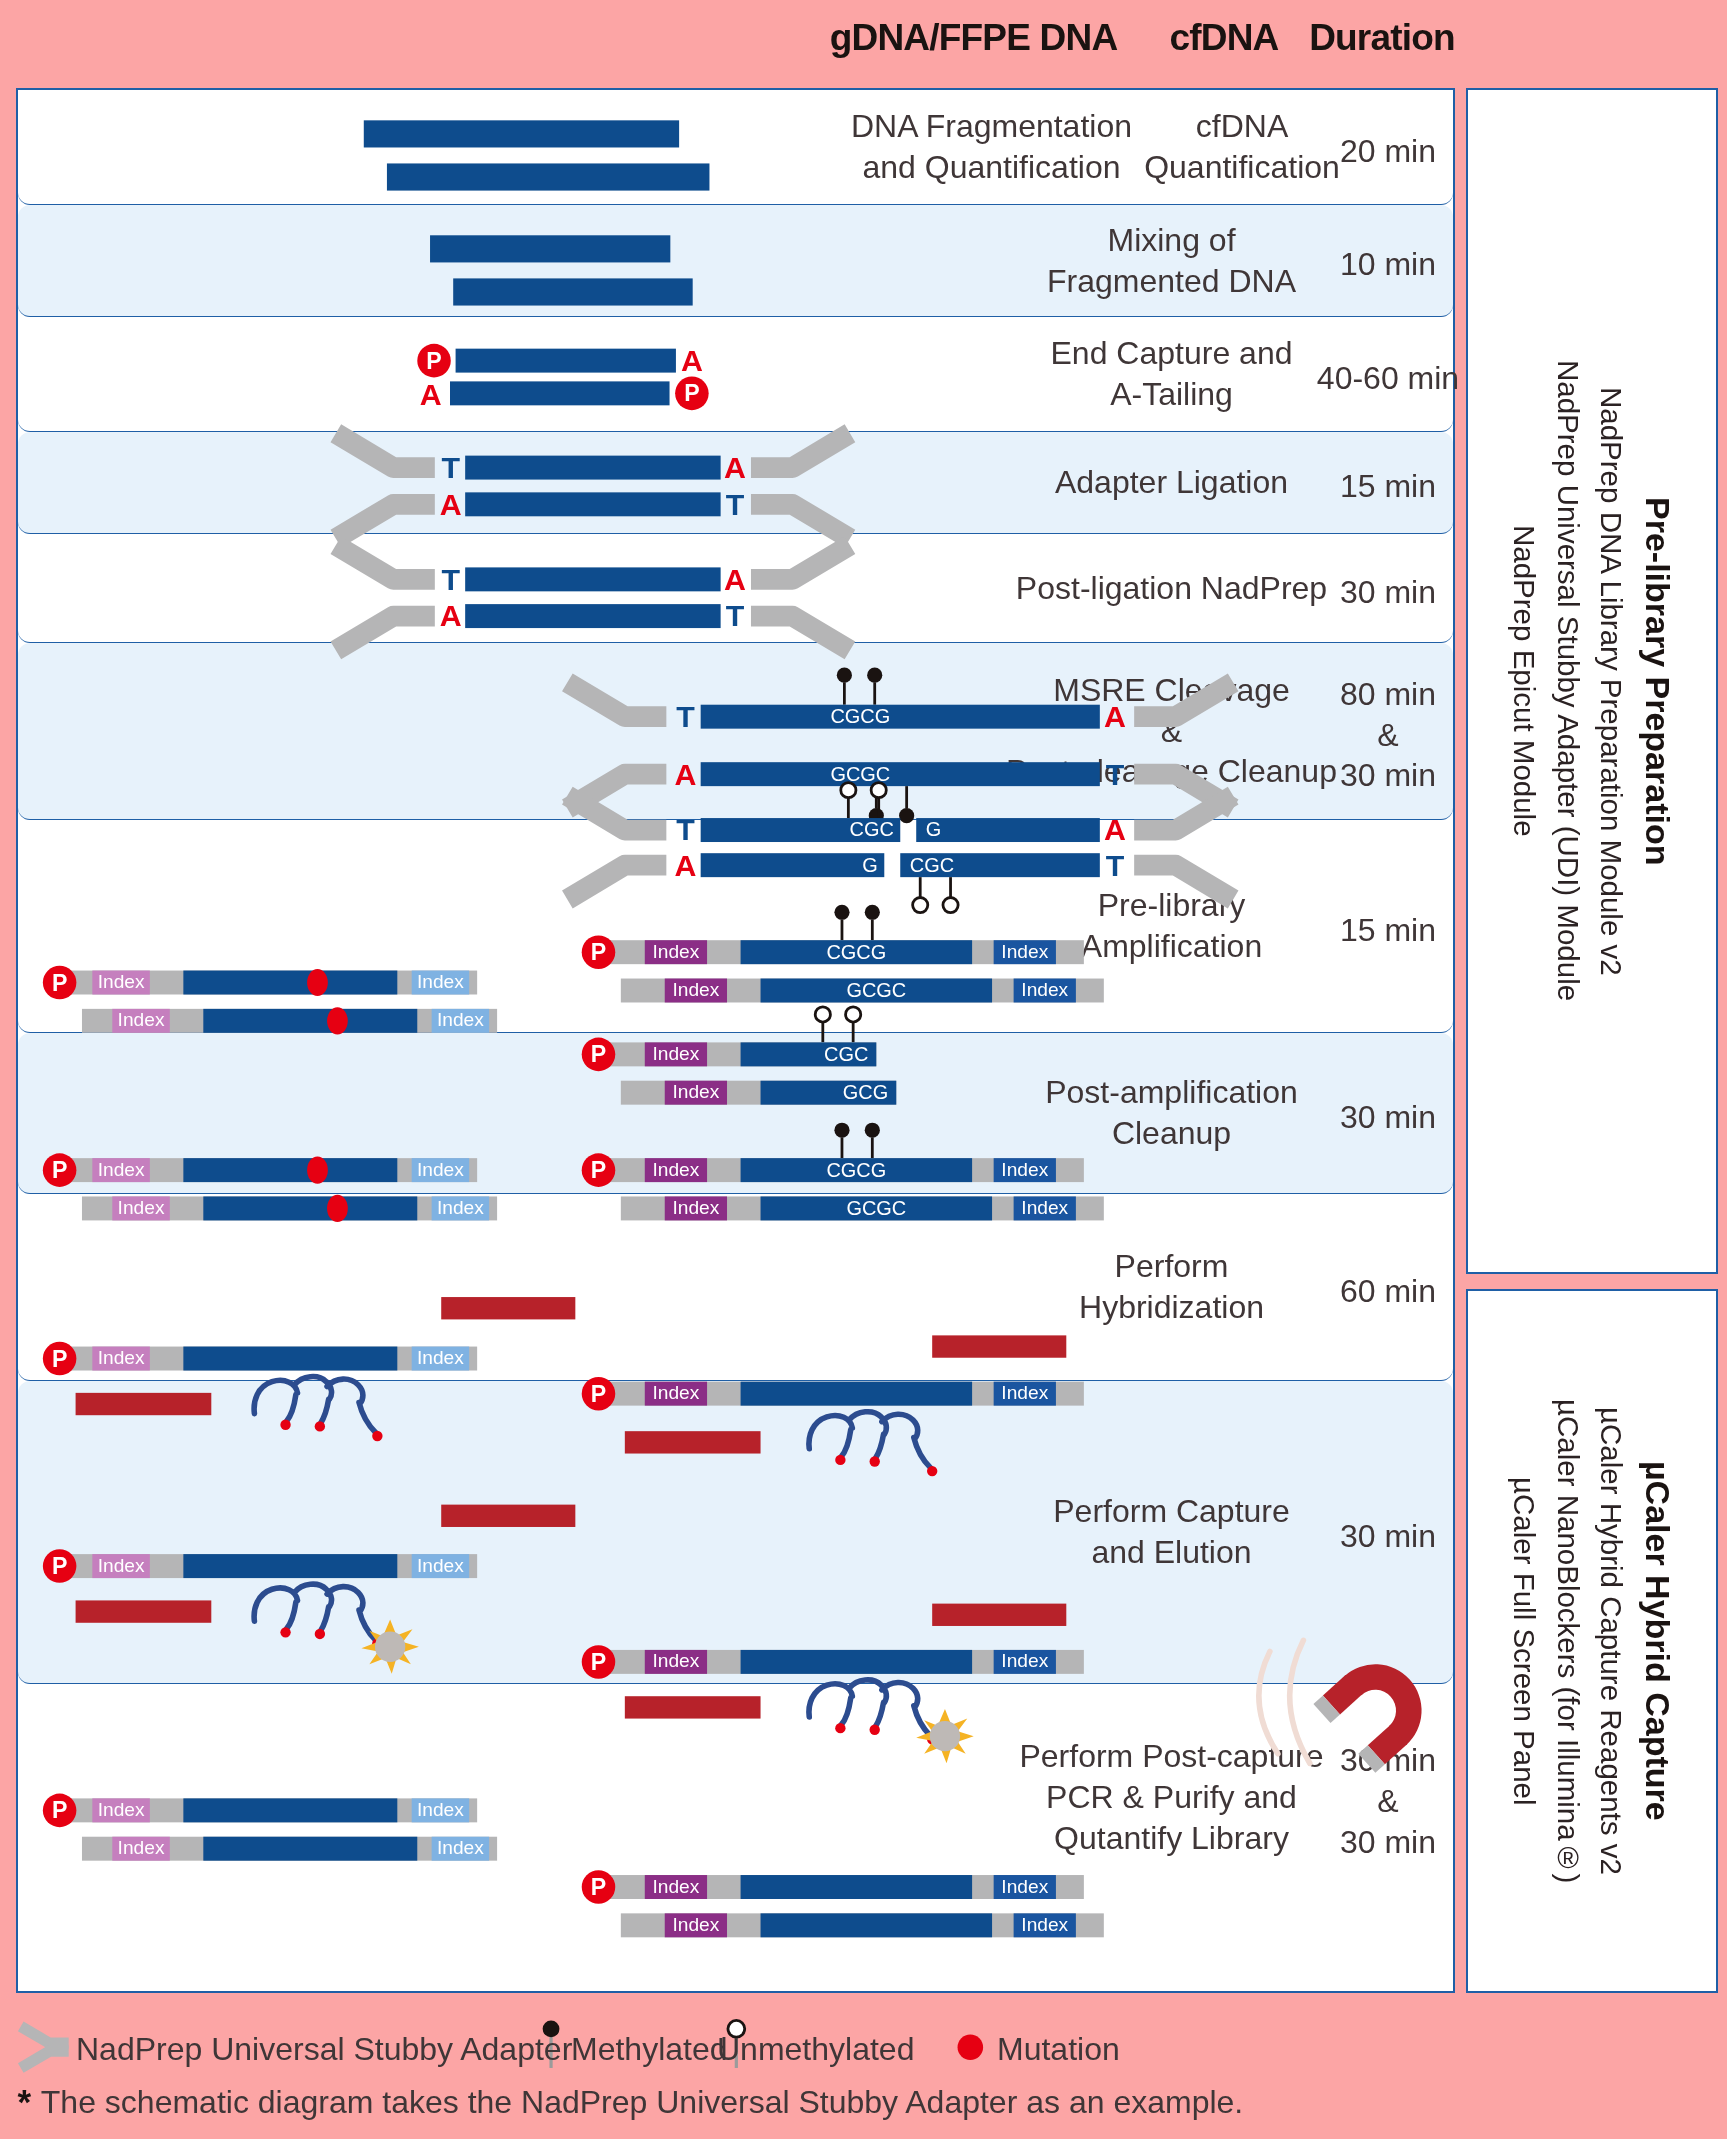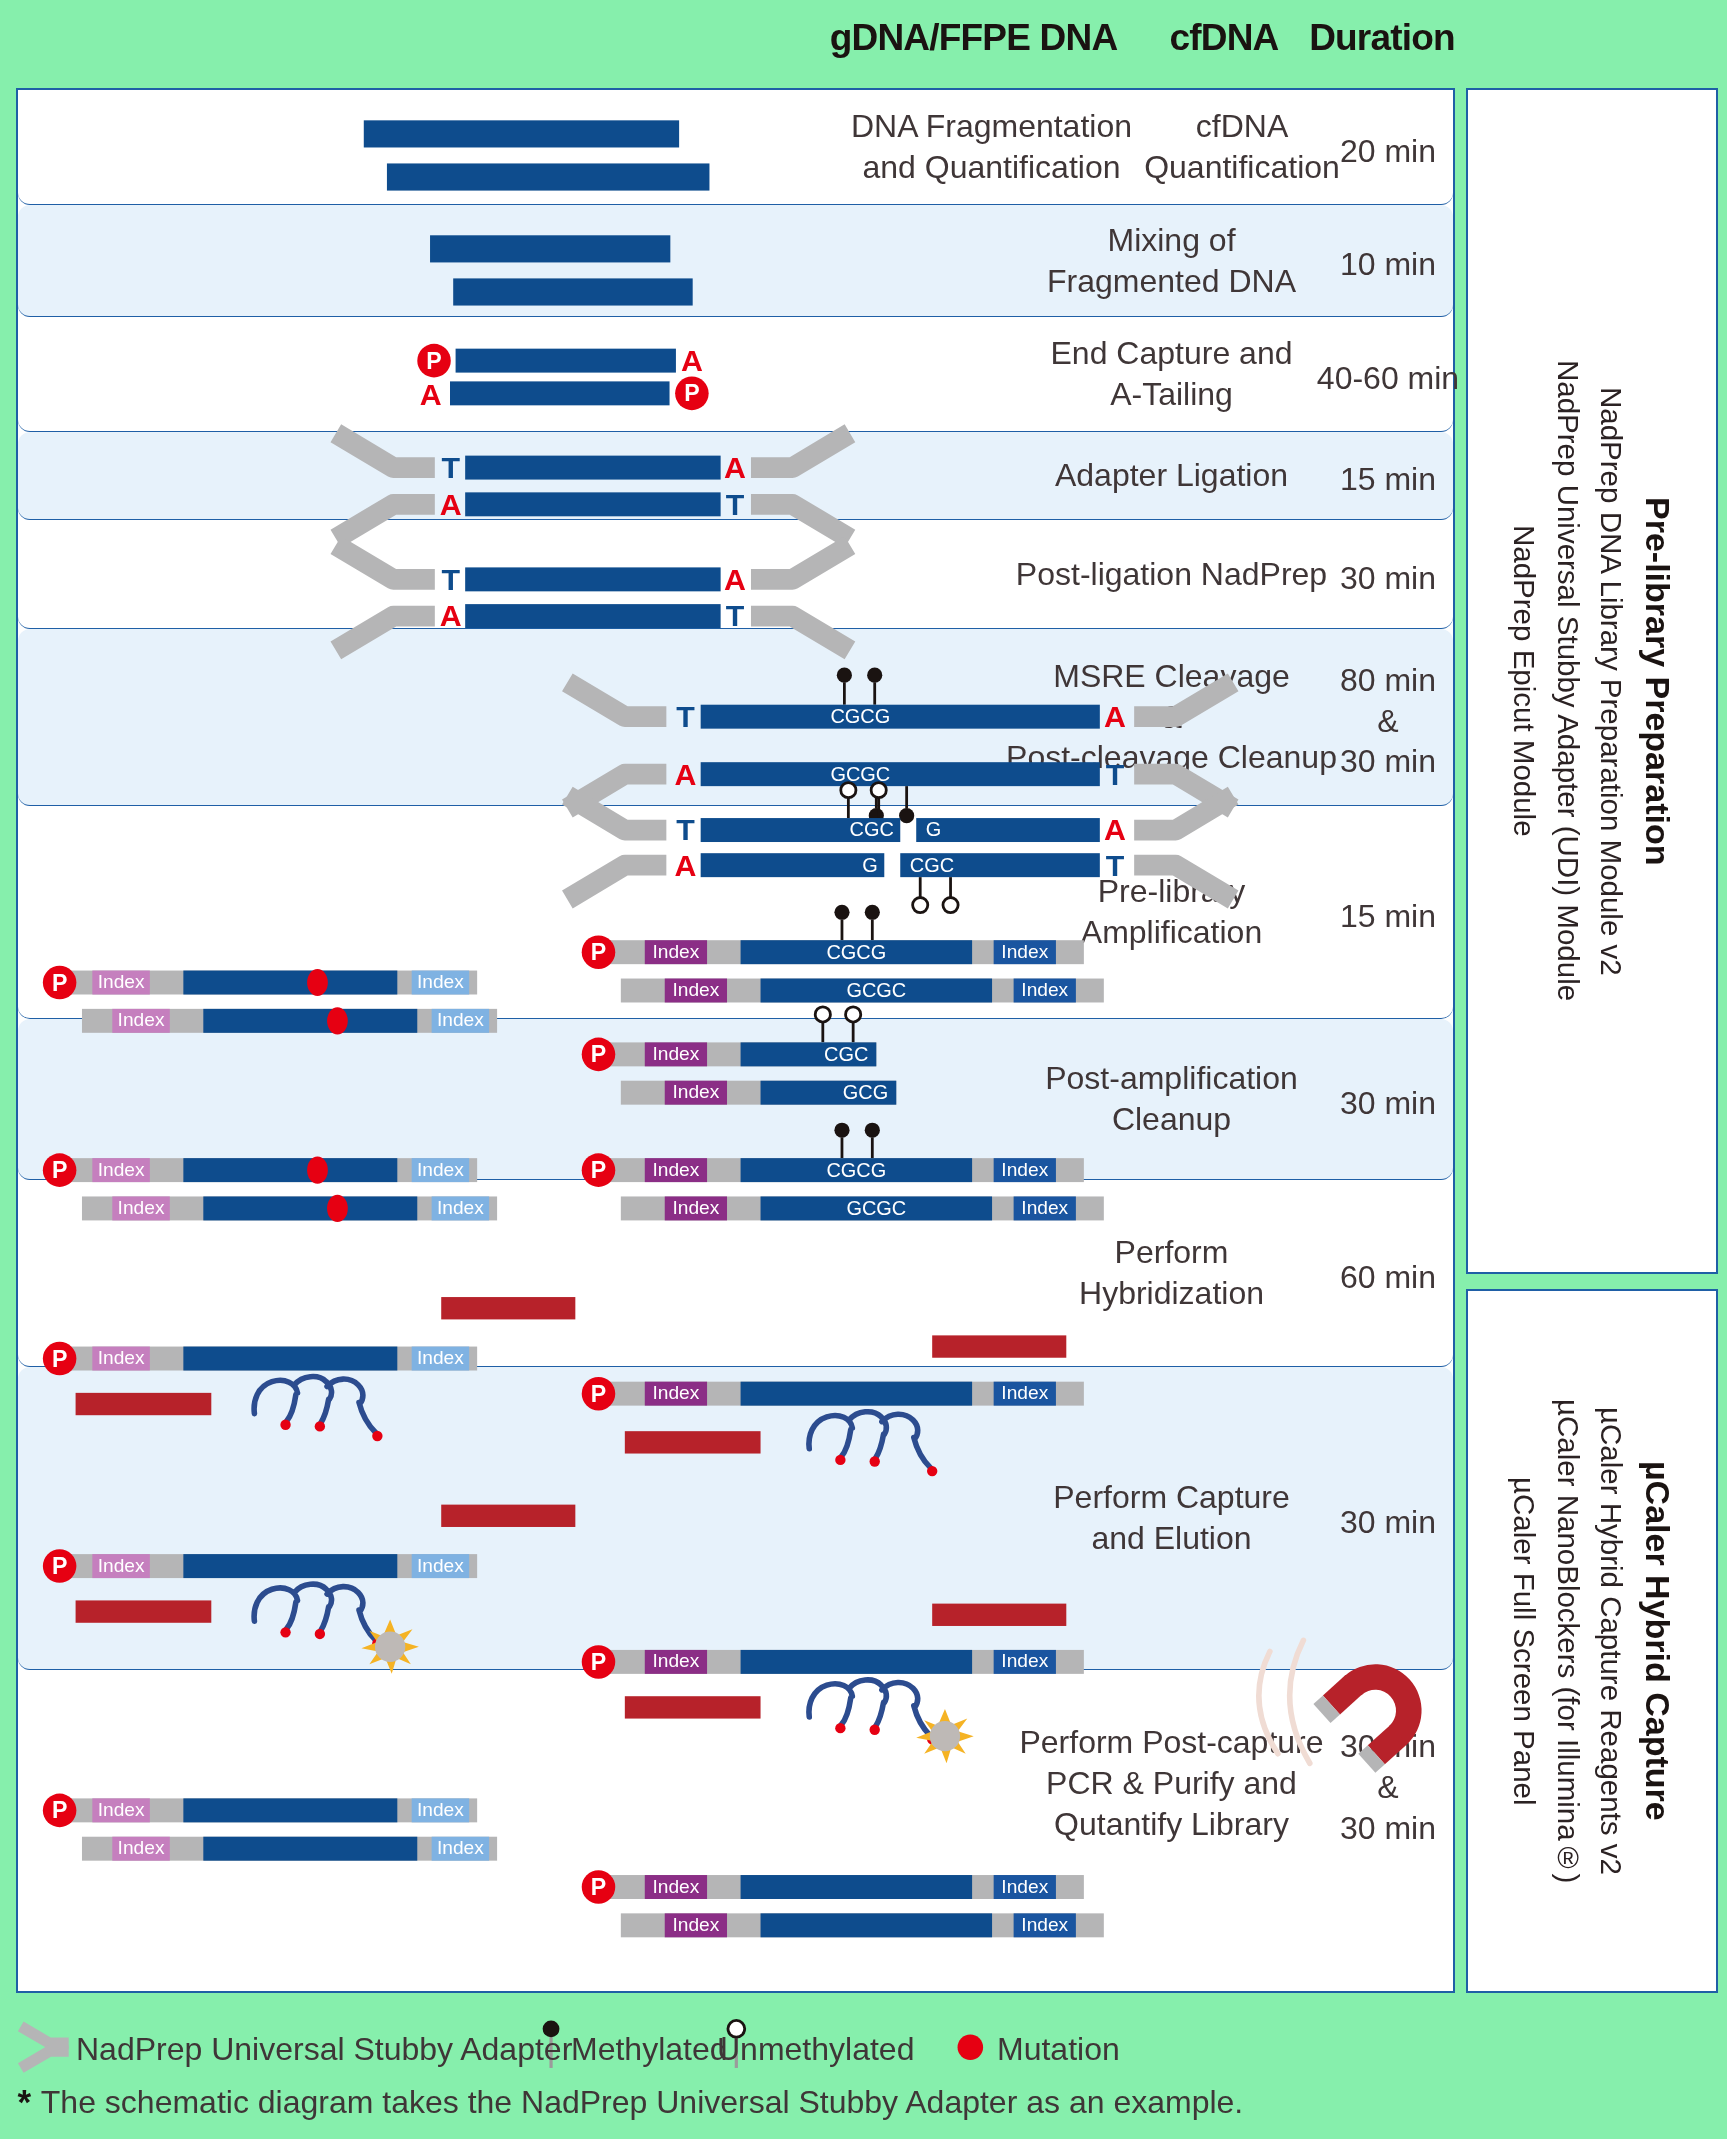--- a/index.html
+++ b/index.html
@@ -1,17 +1,17 @@
 <!DOCTYPE html>
 <html style="font-size:12.8px"><head>
 <meta charset="utf-8">
 <style>
   html,body{margin:0;padding:0;background:#ffffff;}
   body{font-family:"Liberation Sans",sans-serif;}
-  #canvas{position:relative;width:1728px;height:2140px;background:#86efac;overflow:hidden;}
+  #canvas{position:relative;width:1728px;height:2140px;background:#fca5a5;overflow:hidden;}
 
   .hdr{position:absolute;top:6.4px;height:64px;display:flex;align-items:center;justify-content:center;
        font-weight:700;font-size:37px;color:#1A1311;letter-spacing:-0.8px;}
 
   #main-table{position:absolute;left:16px;top:88px;width:1439px;height:1905px;
        border:2.4px solid #1F5FA6;box-sizing:border-box;background:#fff;}
   .row{position:relative;border-bottom:1.6px solid #1F5FA6;box-sizing:border-box;width:100%;border-radius:12px;}
   .row:last-child{border-bottom:none;}
   .row.alt{background:#E7F2FB;}
   .lbl,.dur{position:absolute;top:0;bottom:0;display:flex;align-items:center;justify-content:center;
@@ -76,21 +76,21 @@
     <div class="row alt" style="height:112px">
       <div class="lbl single">Mixing of
 Fragmented DNA</div>
       <div class="dur">10 min</div>
     </div>
     <div class="row" style="height:115px">
       <div class="lbl single">End Capture and
 A-Tailing</div>
       <div class="dur">40-60 min</div>
     </div>
-    <div class="row alt" style="height:88px">
+    <div class="row alt" style="height:102px">
       <div class="lbl single">Adapter Ligation</div>
       <div class="dur">15 min</div>
     </div>
     <div class="row" style="height:109px">
       <div class="lbl single">Post-ligation NadPrep</div>
       <div class="dur">30 min</div>
     </div>
     <div class="row alt" style="height:177px">
       <div class="lbl single">MSRE Cleavage
 &amp;

